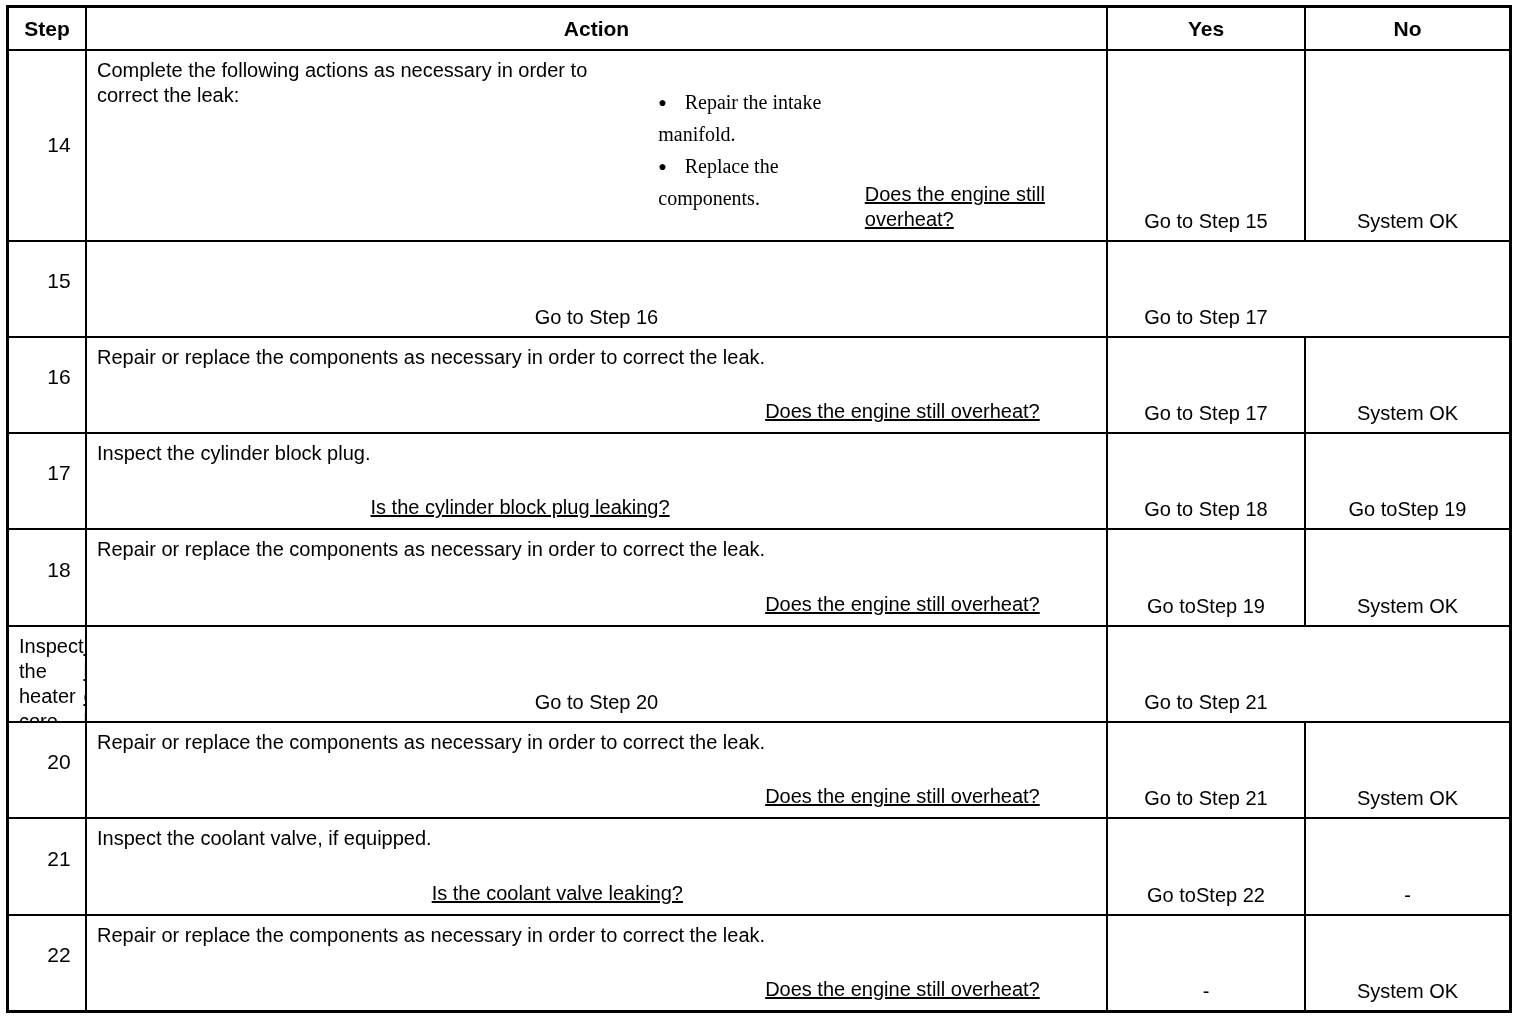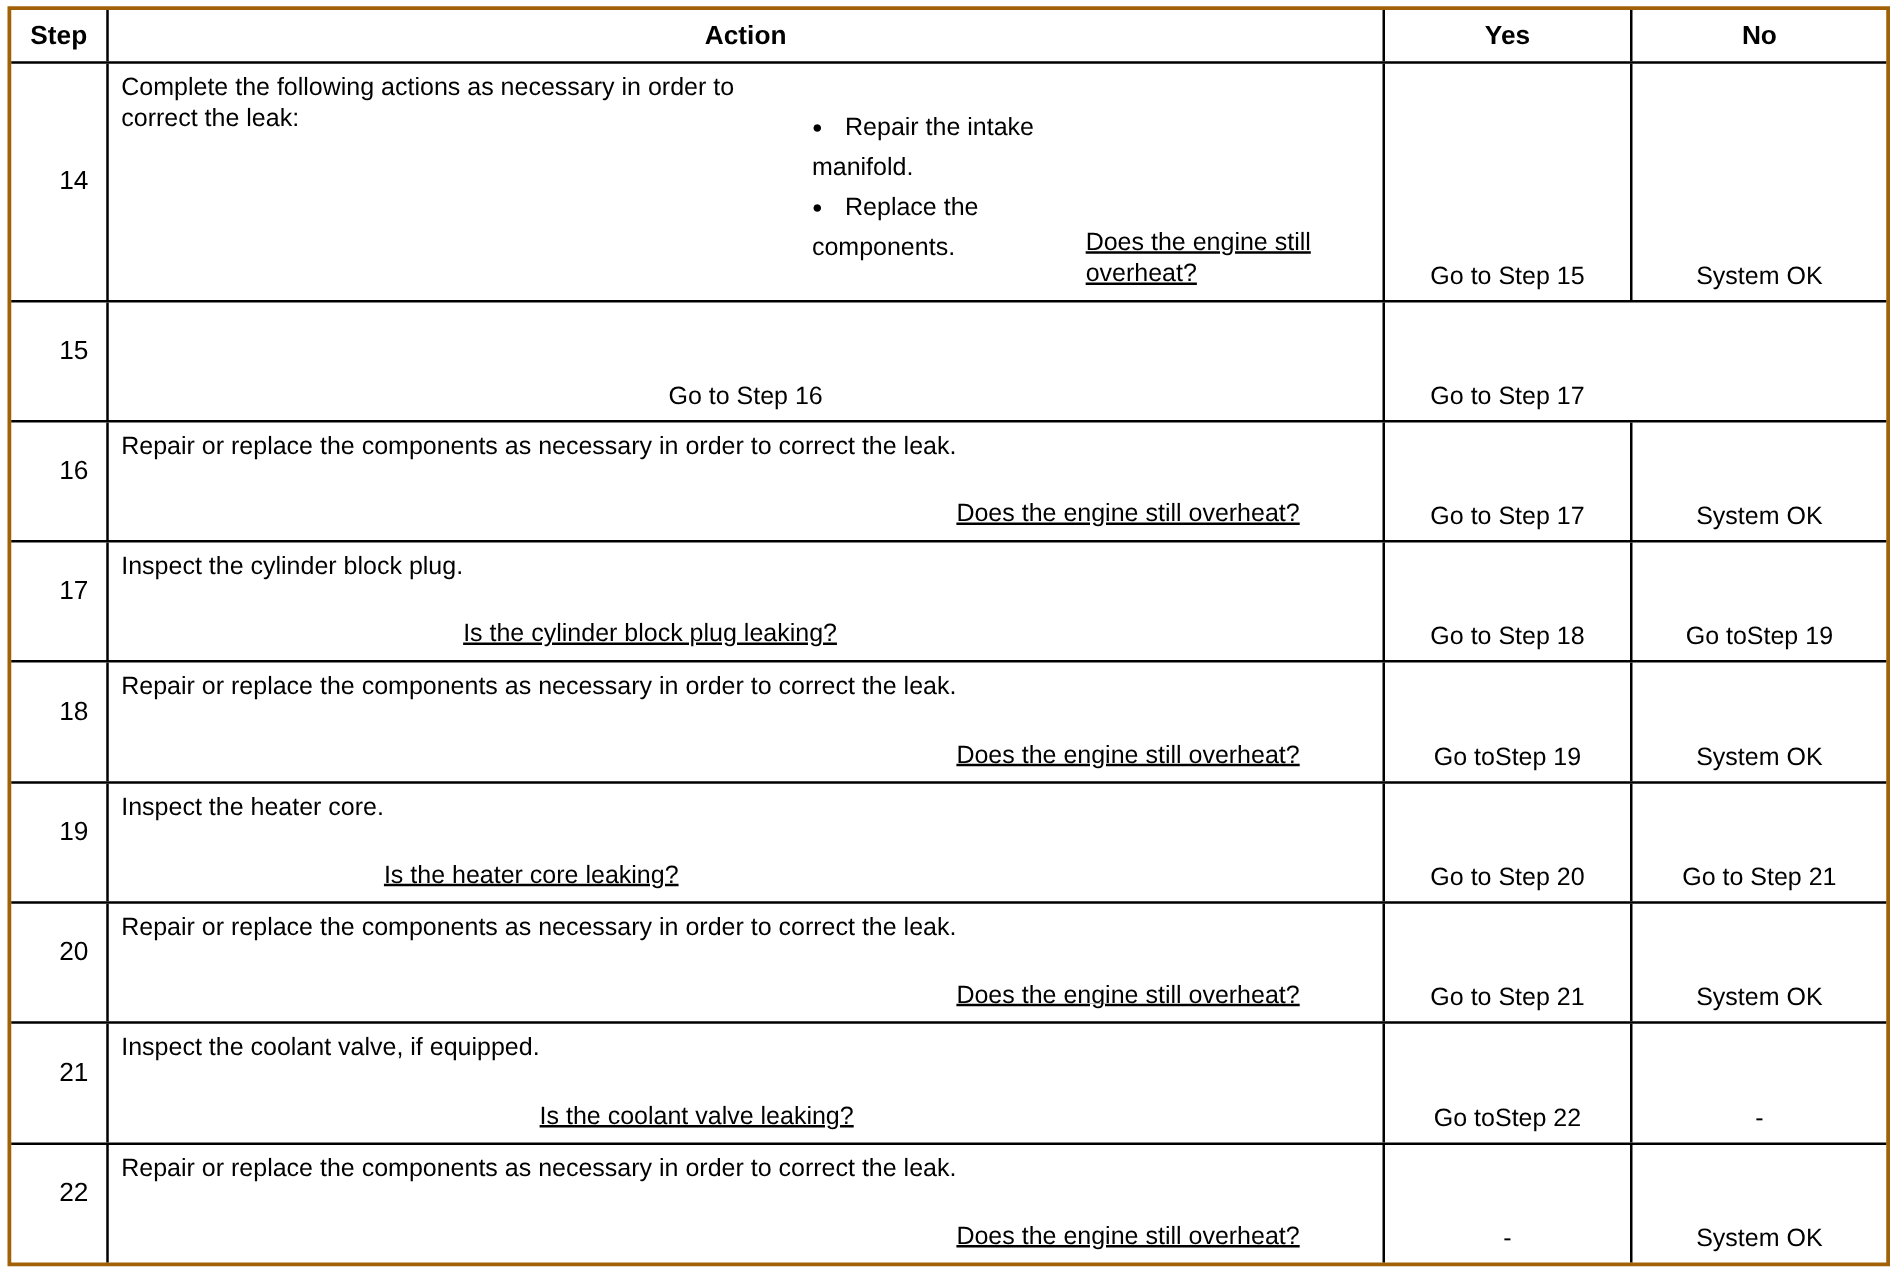--- a/index.html
+++ b/index.html
@@ -14,21 +14,21 @@
     font-family: "Liberation Sans", "DejaVu Sans", sans-serif;
     color: #000000;
     -webkit-font-smoothing: antialiased;
   }
   .table-wrap {
     position: absolute;
     left: 6px;
     top: 5px;
     width: 1506px;
     height: 1008px;
-    border: 3px solid #a16207;
+    border: 3px solid #000000;
     box-sizing: border-box;
     display: flex;
     flex-direction: column;
     background: #ffffff;
   }
   .trow {
     display: grid;
     grid-template-columns: 76px 1021px 198px 1fr;
     border-top: 2px solid #000000;
     flex: 1 1 0;
@@ -81,20 +81,21 @@
     white-space: pre-wrap;
   }
   ul.bullets {
     list-style: none;
     margin: 28px 0 0 24px;
     padding: 0;
   }
   ul.bullets li {
     font-size: 20px;
     line-height: 1.6;
+    font-family: Liberation Serif, serif;
   }
   ul.bullets li::before {
     content: "\25CF";
     font-size: 14px;
     margin-right: 18px;
     position: relative;
     top: -2px;
   }
   .question {
     margin-top: auto;
@@ -163,21 +164,20 @@
     <div class="cell step-cell">18</div>
     <div class="cell action-cell">
       <div class="action-intro">Repair or replace the components as necessary in order to correct the leak.</div>
 
       <div class="question">Does the engine still overheat?</div>
     </div>
     <div class="cell answer-cell">Go toStep 19</div>
     <div class="cell answer-cell">System OK</div>
   </div>
     <div class="trow">
-    <div class="cell step-cell">19</div>
     <div class="cell action-cell">
       <div class="action-intro">Inspect the heater core.</div>
 
       <div class="question">Is the heater core leaking?</div>
     </div>
     <div class="cell answer-cell">Go to Step 20</div>
     <div class="cell answer-cell">Go to Step 21</div>
   </div>
     <div class="trow">
     <div class="cell step-cell">20</div>

